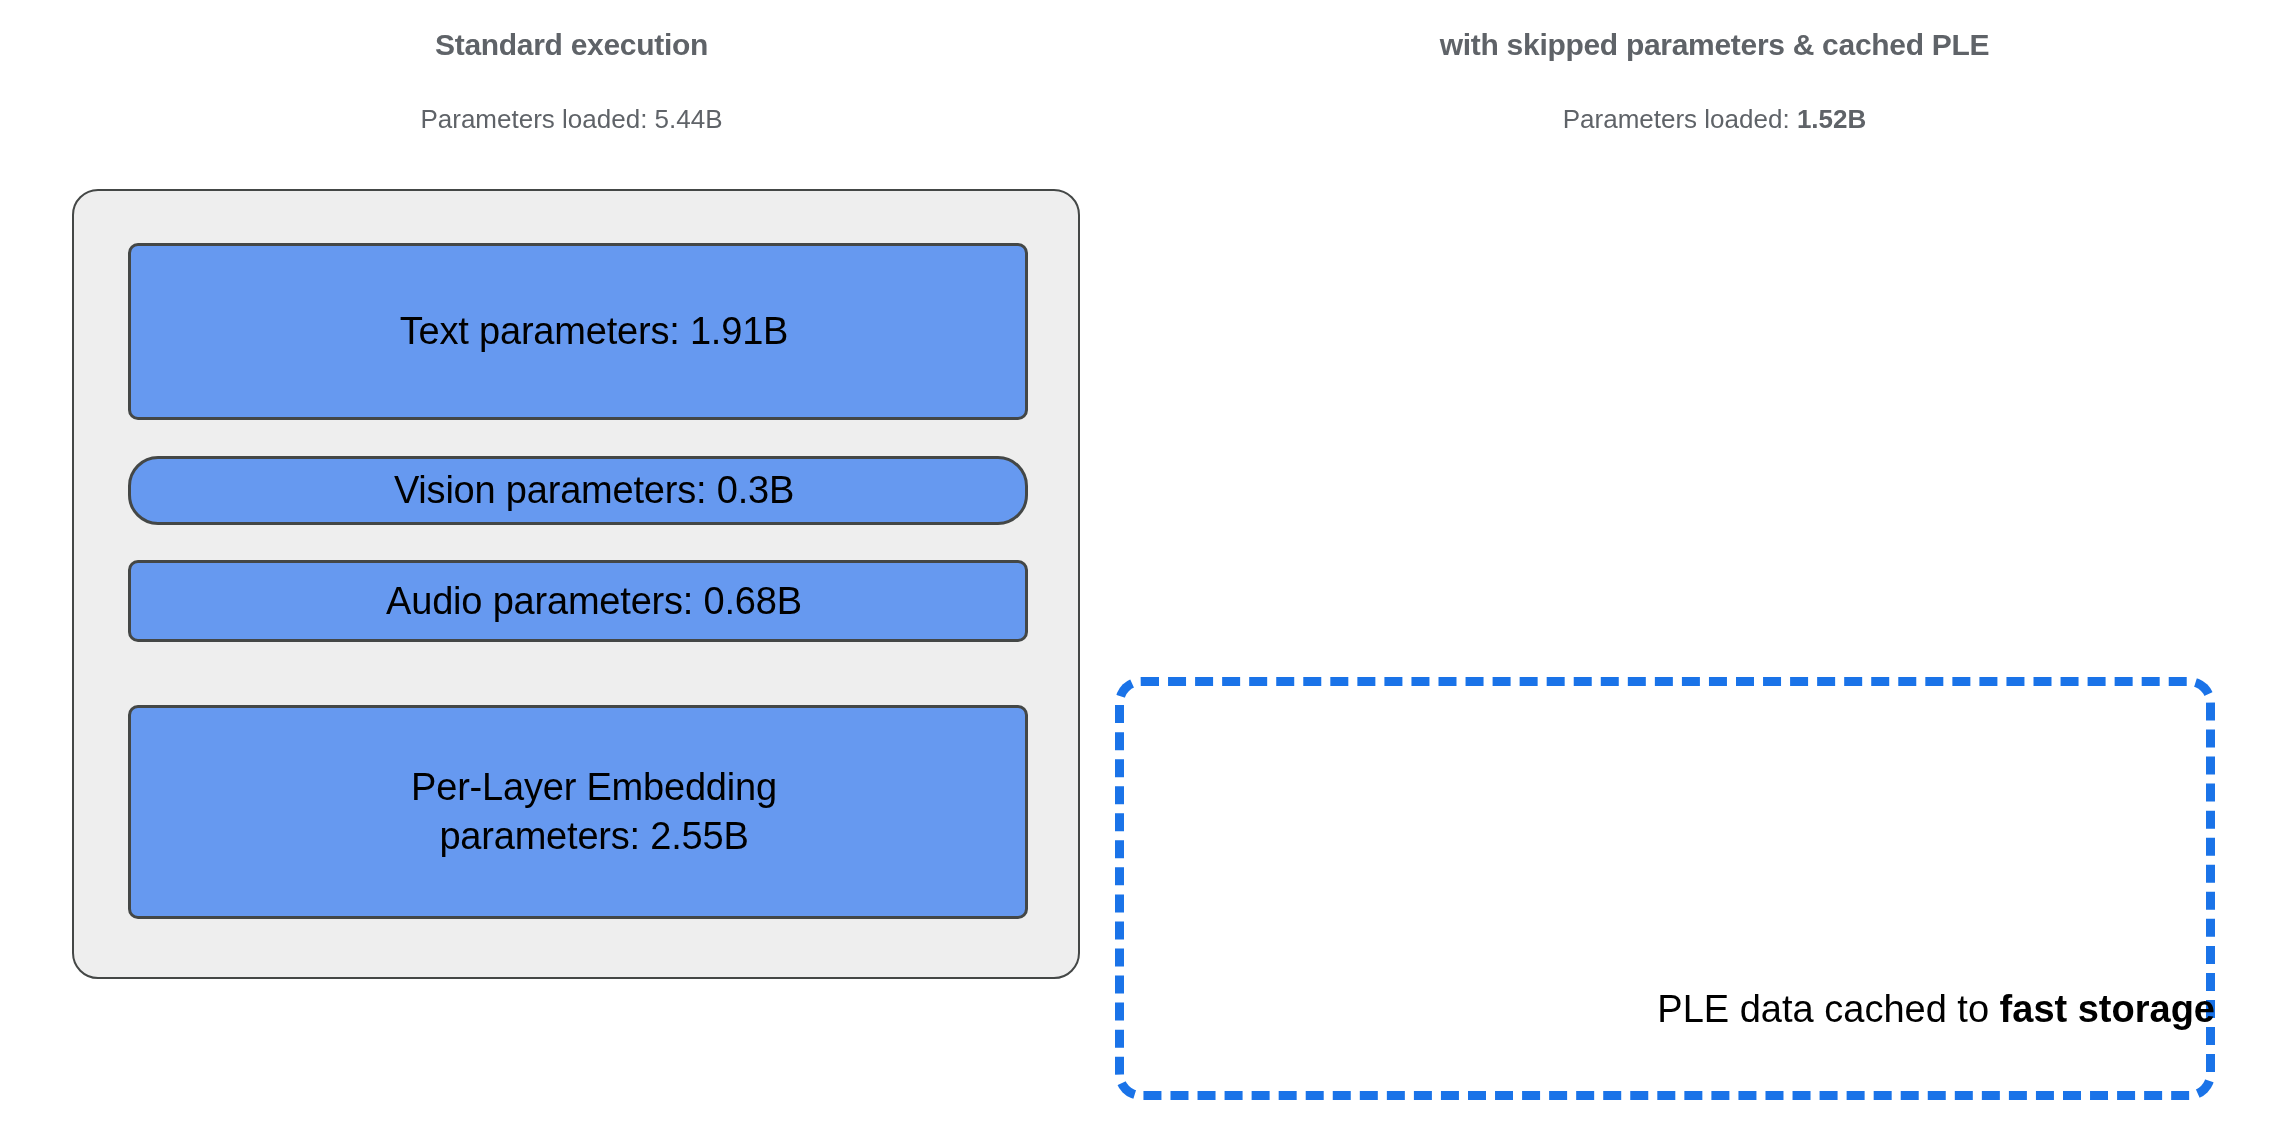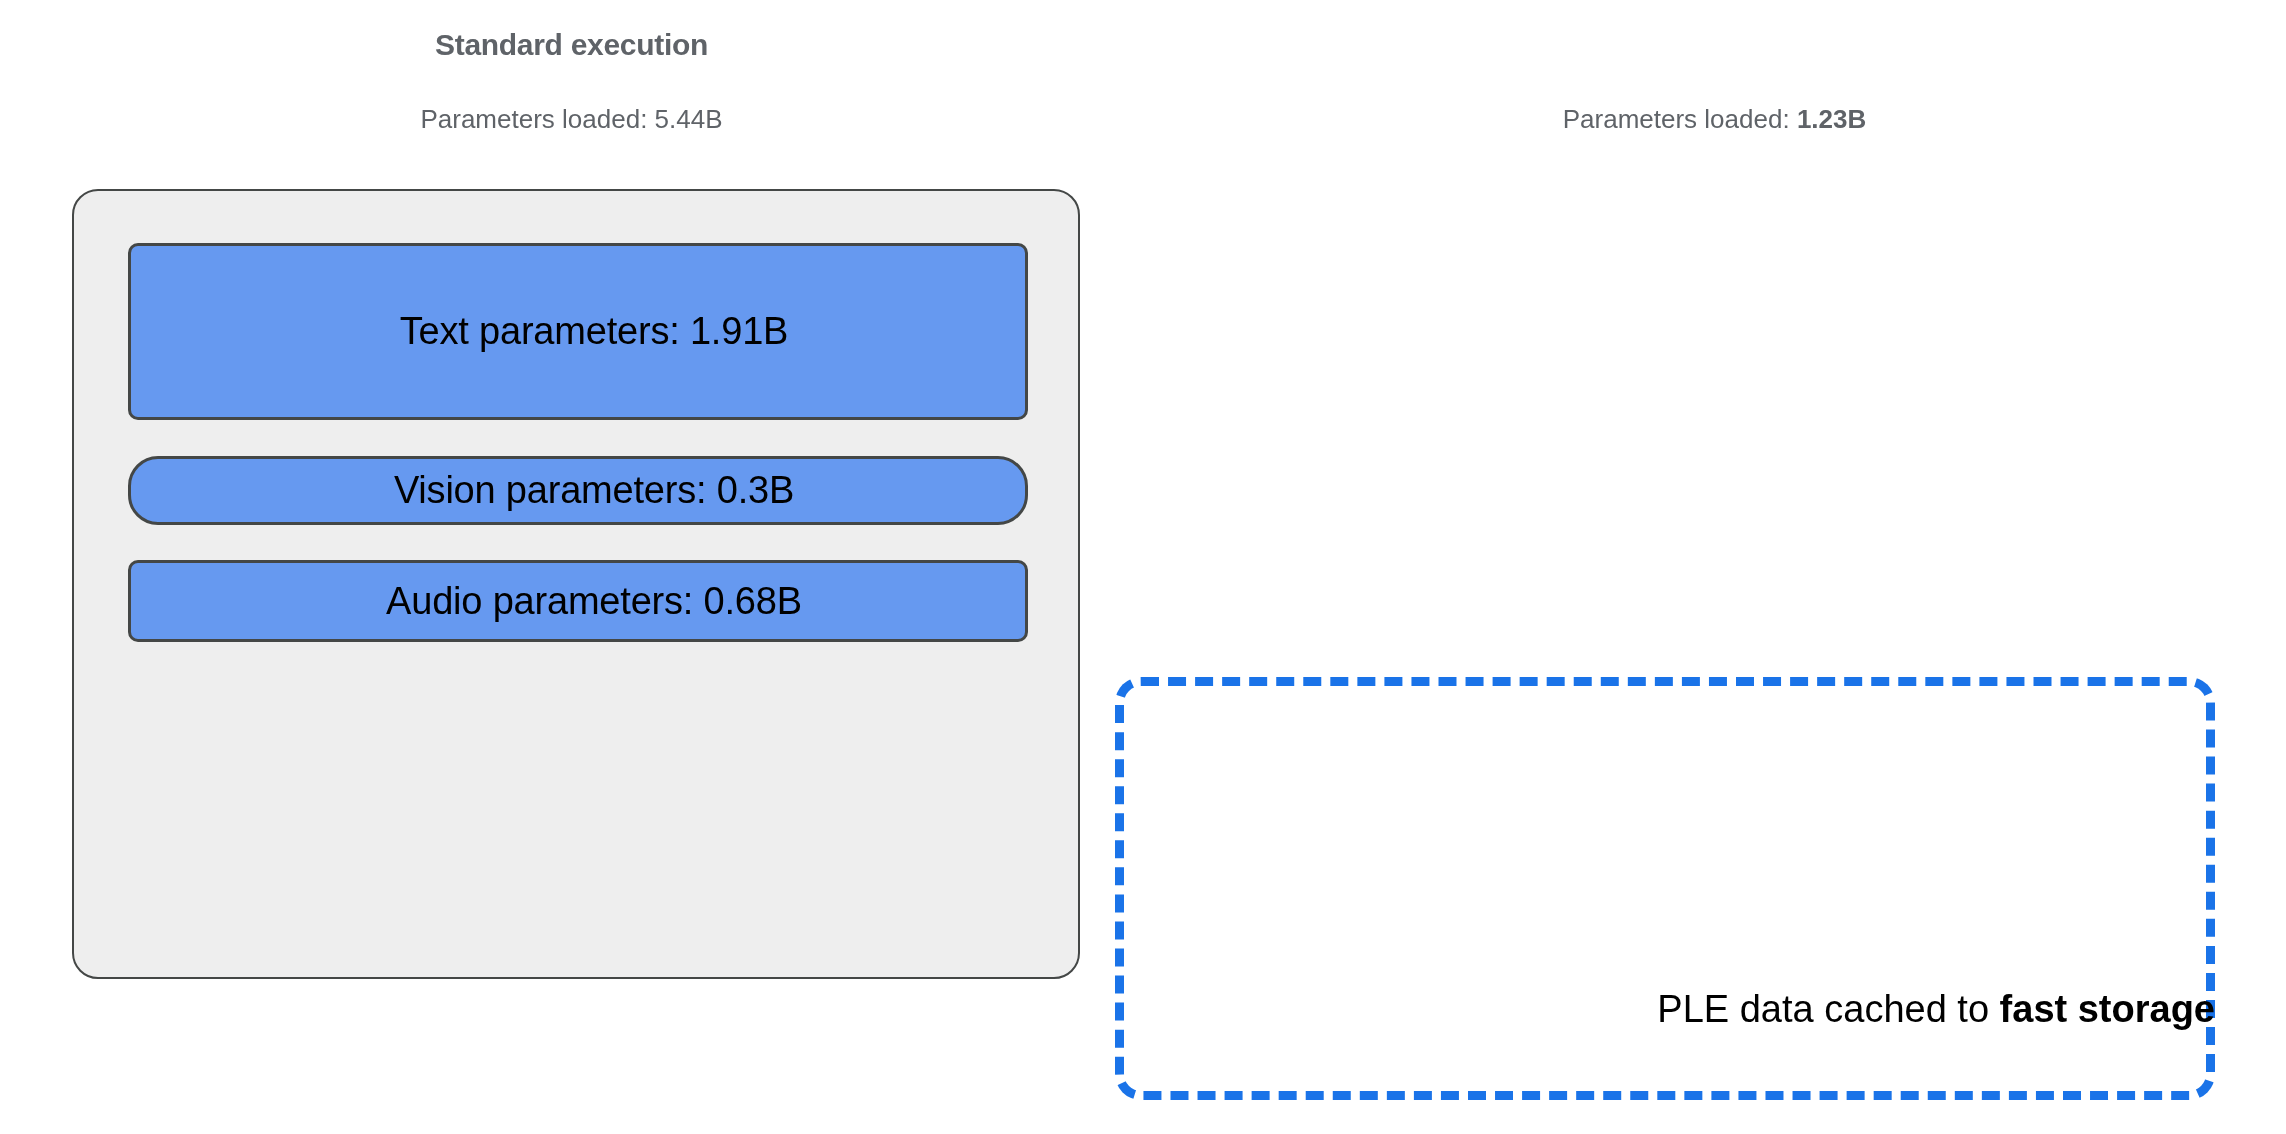--- a/index.html
+++ b/index.html
@@ -144,29 +144,36 @@
       </div>
 
       <div class="pblock b-vision fill-blue">
         <span class="txt">Vision parameters: 0.3B</span>
       </div>
 
       <div class="pblock b-audio fill-blue">
         <span class="txt">Audio parameters: 0.68B</span>
       </div>
 
+      <div class="pblock b-ple fill-blue">
+        <span>
+          <span class="txt">Per-Layer Embedding</span>
+          <span class="txt">parameters: 2.55B</span>
+        </span>
+      </div>
 
     </div>
   </div>
 
   <div class="panel panel-right">
 
+    <div class="panel-title">with skipped parameters &amp; cached PLE</div>
 
     <div class="panel-subtitle">
-      <span>Parameters loaded: </span><b>1.23B</b>
+      <span>Parameters loaded: </span><b>1.52B</b>
     </div>
 
   </div>
 
   <div class="dashed-box"></div>
 
   <div class="cache-caption">
     <span>PLE data cached to </span><b>fast storage</b>
   </div>
 

